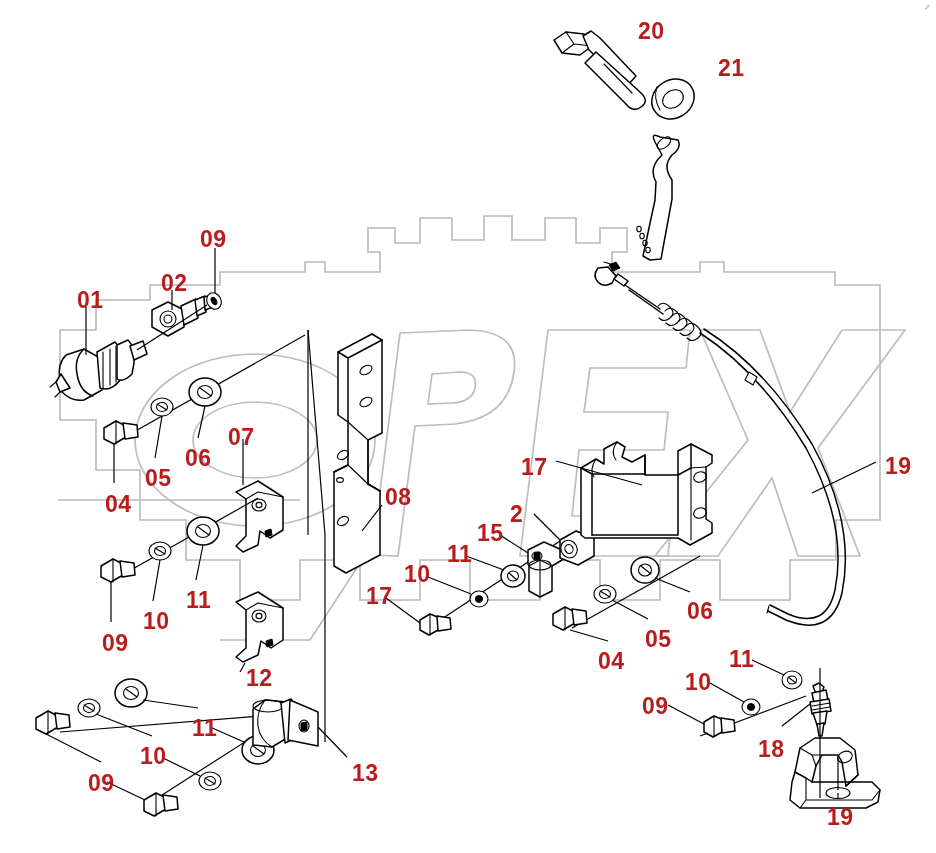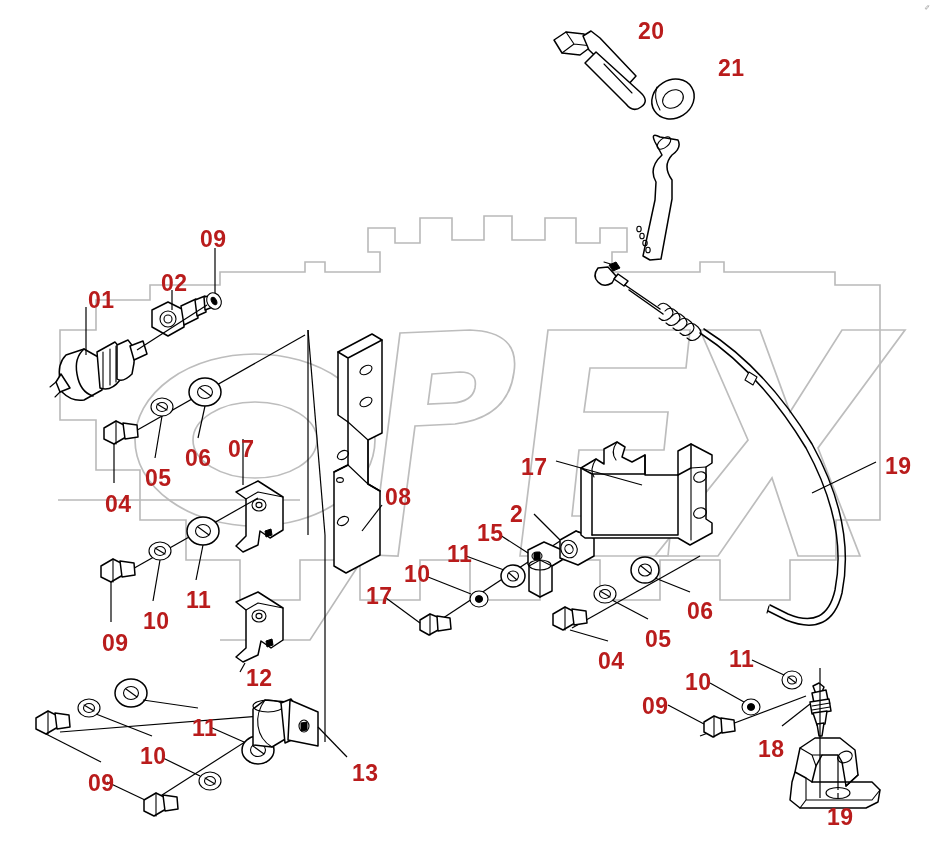--- a/index.html
+++ b/index.html
@@ -405,27 +405,27 @@
       <ellipse class="ln-thin" cx="838" cy="793" rx="12" ry="5.5"></ellipse>
       <path class="lead" d="M838,755 L838,790"></path>
     </g>
 
     <path class="lead" d="M820,668 L820,790"></path>
     <path class="lead" d="M838,793 L838,798"></path>
     <path class="lead" d="M820,790 L820,798"></path>
 
   </svg>
 
-  <div class="lbl" style="left:77px;top:289px;margin-left:11px;">01</div>
+  <div class="lbl" style="left:77px;top:289px;">01</div>
   <div class="lbl" style="left:161px;top:272px;">02</div>
   <div class="lbl" style="left:200px;top:228px;">09</div>
   <div class="lbl" style="left:105px;top:493px;">04</div>
   <div class="lbl" style="left:145px;top:467px;">05</div>
   <div class="lbl" style="left:185px;top:447px;">06</div>
-  <div class="lbl" style="left:228px;top:426px;margin-top:12px;">07</div>
+  <div class="lbl" style="left:228px;top:426px;">07</div>
   <div class="lbl" style="left:385px;top:486px;">08</div>
   <div class="lbl" style="left:102px;top:632px;">09</div>
   <div class="lbl" style="left:143px;top:610px;">10</div>
   <div class="lbl" style="left:186px;top:589px;">11</div>
   <div class="lbl" style="left:215px;top:667px;margin-left:31px;">12</div>
   <div class="lbl" style="left:352px;top:762px;">13</div>
   <div class="lbl" style="left:88px;top:772px;">09</div>
   <div class="lbl" style="left:140px;top:745px;">10</div>
   <div class="lbl" style="left:192px;top:717px;">11</div>
   <div class="lbl" style="left:366px;top:585px;">17</div>

